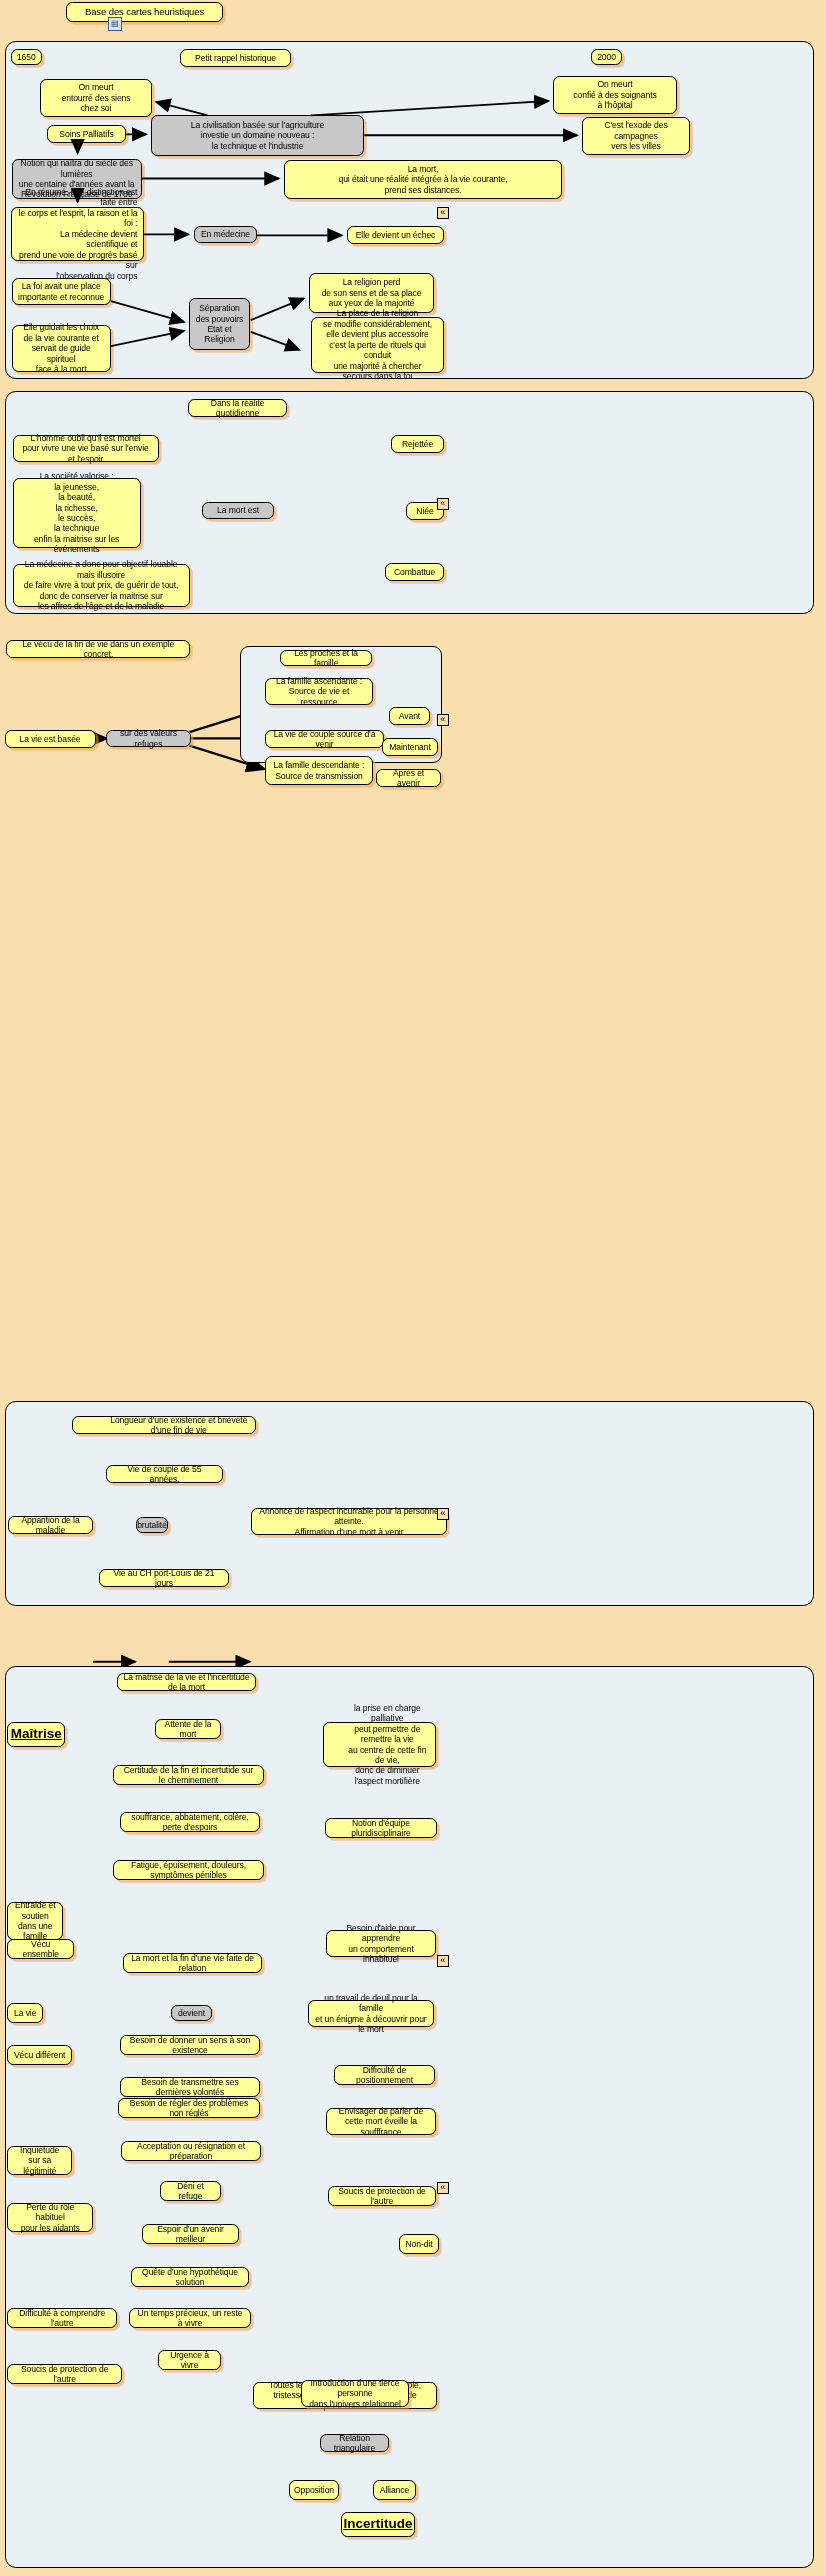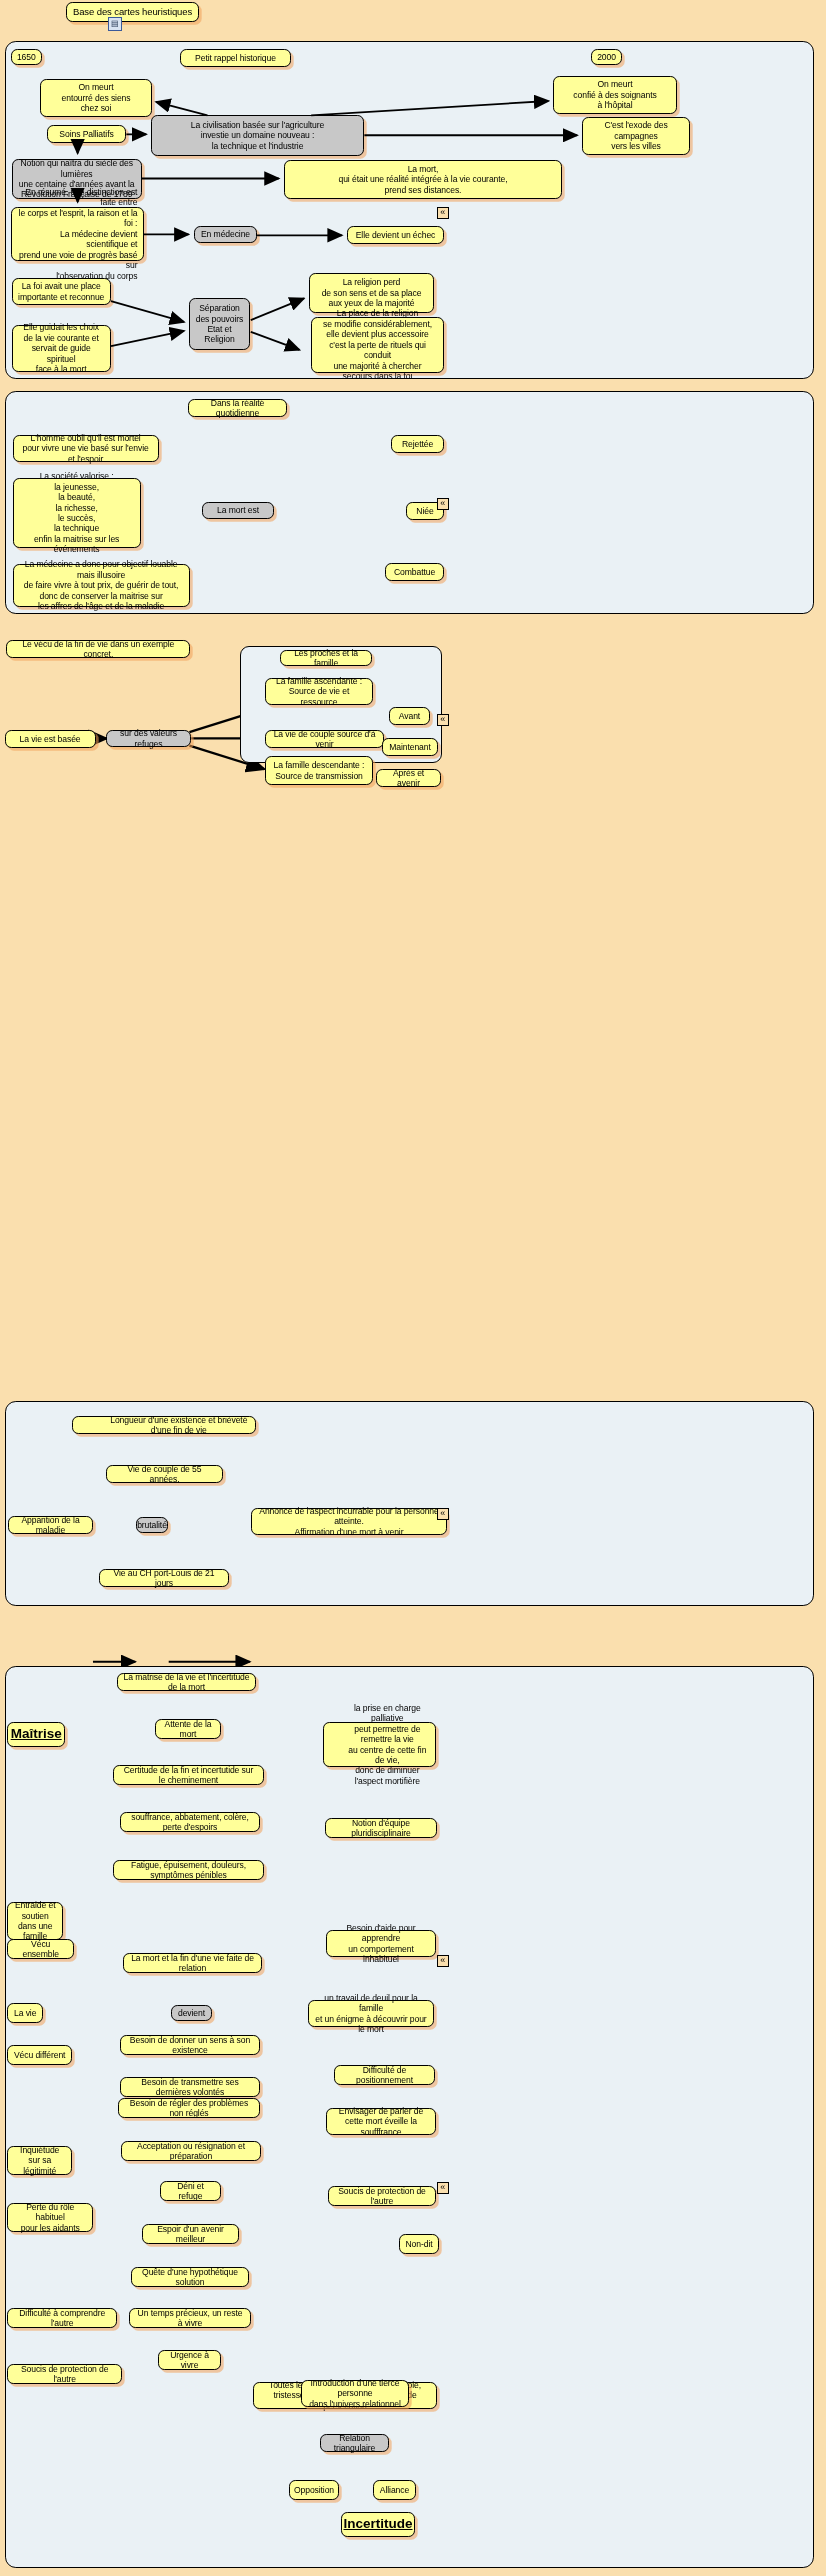--- a/index.html
+++ b/index.html
@@ -66,21 +66,21 @@
     font-size: 9px;
     display:flex; align-items:center; justify-content:center;
     line-height:1; color:#000;
   }
 </style>
 </head>
 <body>
 
 <div class="canvas">
 
-  <div class="node" style="left:66px; top:1.8px; width:133px; height:20px; font-size:9.5px;">Base des cartes heuristiques</div>
+  <div class="node" style="left:66px; top:1.8px; width:157px; height:20px; font-size:9.5px;">Base des cartes heuristiques</div>
   <div class="doc-icon" style="left:108px; top:17px;">▤</div>
 
   <div class="panel" style="left:5.4px; top:41px; width:809px; height:338px;"></div>
 
   <div class="node" style="left:10.8px; top:49px; width:31px; height:16px;">1650</div>
   <div class="node" style="left:180px; top:49px; width:111px; height:18px;">Petit rappel historique</div>
   <div class="node" style="left:591px; top:49px; width:31px; height:16px;">2000</div>
 
   <div class="node" style="left:40px; top:79px; width:112px; height:38px;">On meurt
 entourré des siens

